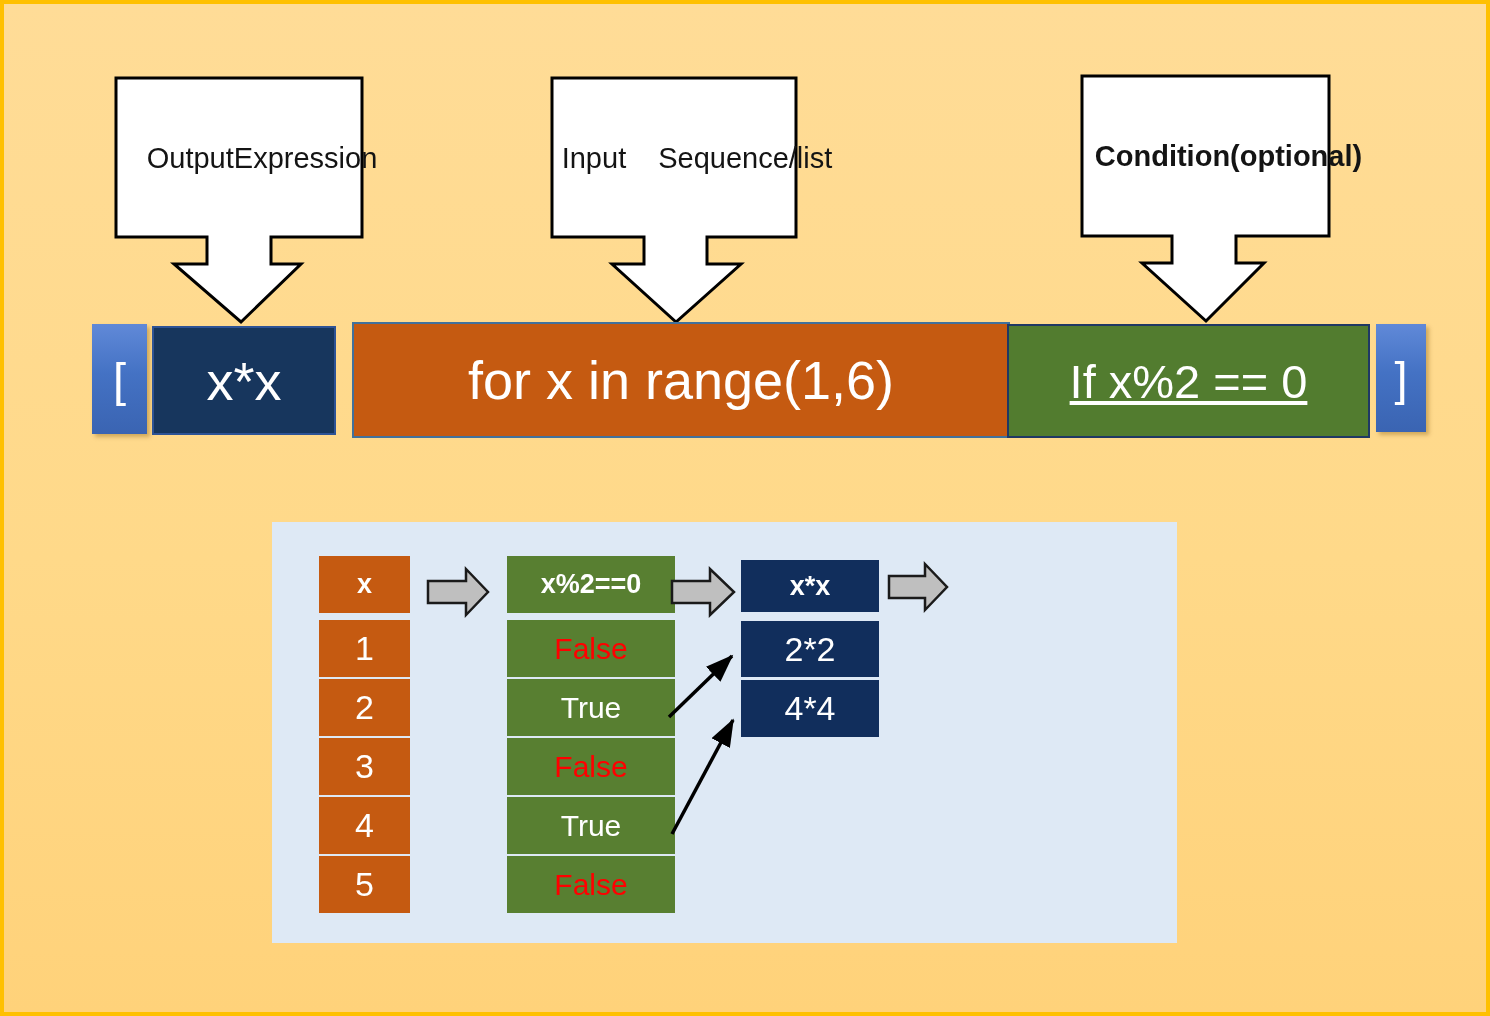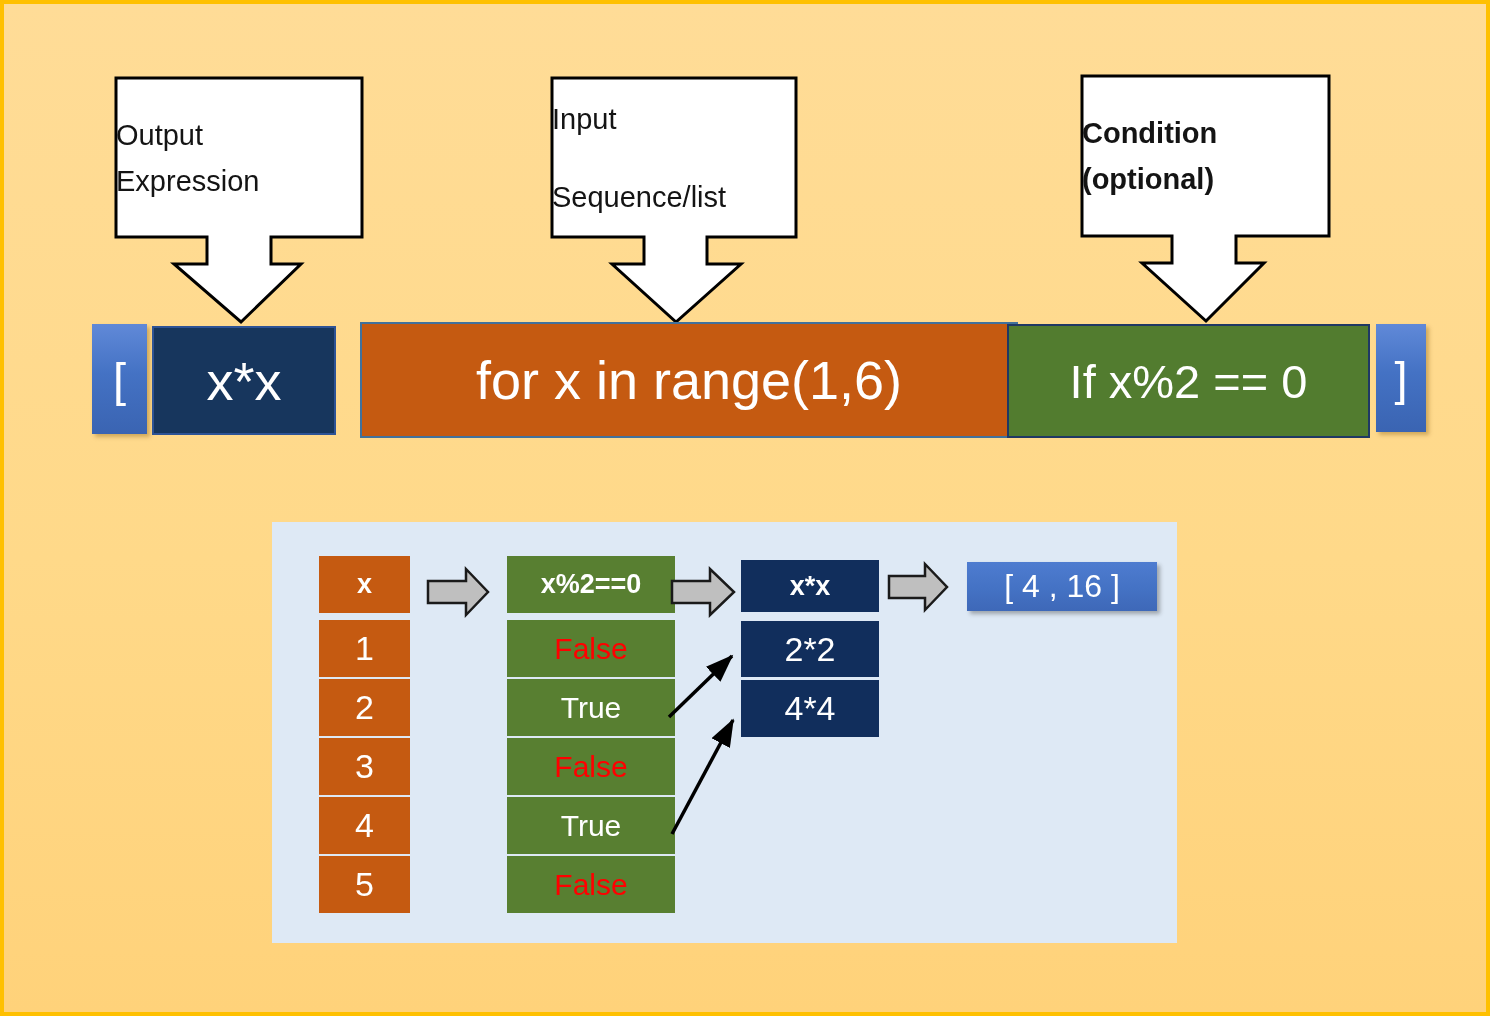--- a/index.html
+++ b/index.html
@@ -11,22 +11,22 @@
     background:linear-gradient(180deg,#FFDC97 0%,#FFD989 55%,#FFD27A 100%);
     overflow:hidden;
     font-family:"Liberation Sans", sans-serif;
   }
   svg.layer{position:absolute;left:0;top:0;width:1490px;height:1016px;pointer-events:none;}
   .shapes-layer{z-index:1;}
   .arrows-layer{z-index:6;}
 
   .callout-text{
     position:absolute;z-index:2;
-    display:flex;flex-direction:column;justify-content:center;align-items:flex-start;
-    color:#141414;font-size:29px;line-height:46px;text-align:center;
+    display:flex;flex-direction:row;justify-content:center;align-items:center;
+    color:#141414;font-size:29px;line-height:46px;text-align:center;padding-left:23px;
   }
 
   .codebox{
     position:absolute;z-index:3;
     display:flex;align-items:center;justify-content:center;
     color:#fff;
   }
   .bracket{
     background:linear-gradient(180deg,#6089d8 0%,#4472C4 45%,#3A64B2 100%);
     font-size:47px;
@@ -84,22 +84,22 @@
     <div>Input</div>
     <div>Sequence/list</div>
   </div>
   <div class="callout-text" style="left:1078px;top:72px;width:247px;height:160px;font-weight:bold;">
     <div>Condition</div>
     <div>(optional)</div>
   </div>
 
   <div class="codebox bracket" style="left:88px;top:320px;width:55px;height:110px;">[</div>
   <div class="codebox navybox" style="left:148px;top:322px;width:180px;height:105px;">x*x</div>
-  <div class="codebox orangebox" style="left:356px;top:318px;width:654px;height:112px;">for x in range(1,6)</div>
-  <div class="codebox greenbox" style="left:1003px;top:320px;width:359px;height:110px;">If x%2 == 0</div>
+  <div class="codebox orangebox" style="left:348px;top:318px;width:654px;height:112px;">for x in range(1,6)</div>
+  <div class="codebox greenbox" style="left:1003px;top:320px;width:359px;height:110px;text-decoration:underline;">If x%2 == 0</div>
   <div class="codebox bracket" style="left:1372px;top:320px;width:50px;height:108px;">]</div>
 
   <div class="panel"></div>
 
   <div class="cell xcell hdr" style="top:552px;height:57px;">x</div>
   <div class="cell xcell" style="top:616px;height:57px;">1</div>
   <div class="cell xcell" style="top:675px;height:57px;">2</div>
   <div class="cell xcell" style="top:734px;height:57px;">3</div>
   <div class="cell xcell" style="top:793px;height:57px;">4</div>
   <div class="cell xcell" style="top:852px;height:57px;">5</div>
@@ -108,21 +108,20 @@
   <div class="cell ccell red-text" style="top:616px;height:57px;">False</div>
   <div class="cell ccell" style="top:675px;height:57px;">True</div>
   <div class="cell ccell red-text" style="top:734px;height:57px;">False</div>
   <div class="cell ccell" style="top:793px;height:57px;">True</div>
   <div class="cell ccell red-text" style="top:852px;height:57px;">False</div>
 
   <div class="cell ocell hdr" style="top:556px;height:52px;">x*x</div>
   <div class="cell ocell" style="top:617px;height:56px;">2*2</div>
   <div class="cell ocell" style="top:676px;height:57px;text-align:right;">4*4</div>
 
-  <div class="resultbox">[ 4 , 16 ]</div>
 
   <svg class="layer arrows-layer" viewBox="0 0 1490 1016">
     <defs>
       <marker id="ah" markerWidth="11" markerHeight="8" refX="7.5" refY="3" orient="auto" markerUnits="strokeWidth">
         <path d="M0,0 L8,3 L0,6 Z" fill="#000000"></path>
       </marker>
     </defs>
 
     <path d="M424,577 L462,577 L462,565 L484,588 L462,611 L462,599 L424,599 Z" fill="#BFBFBF" stroke="#1a1a1a" stroke-width="2.5"></path>
     <path d="M668,577 L706,577 L706,565 L730,588 L706,611 L706,599 L668,599 Z" fill="#BFBFBF" stroke="#1a1a1a" stroke-width="2.5"></path>

